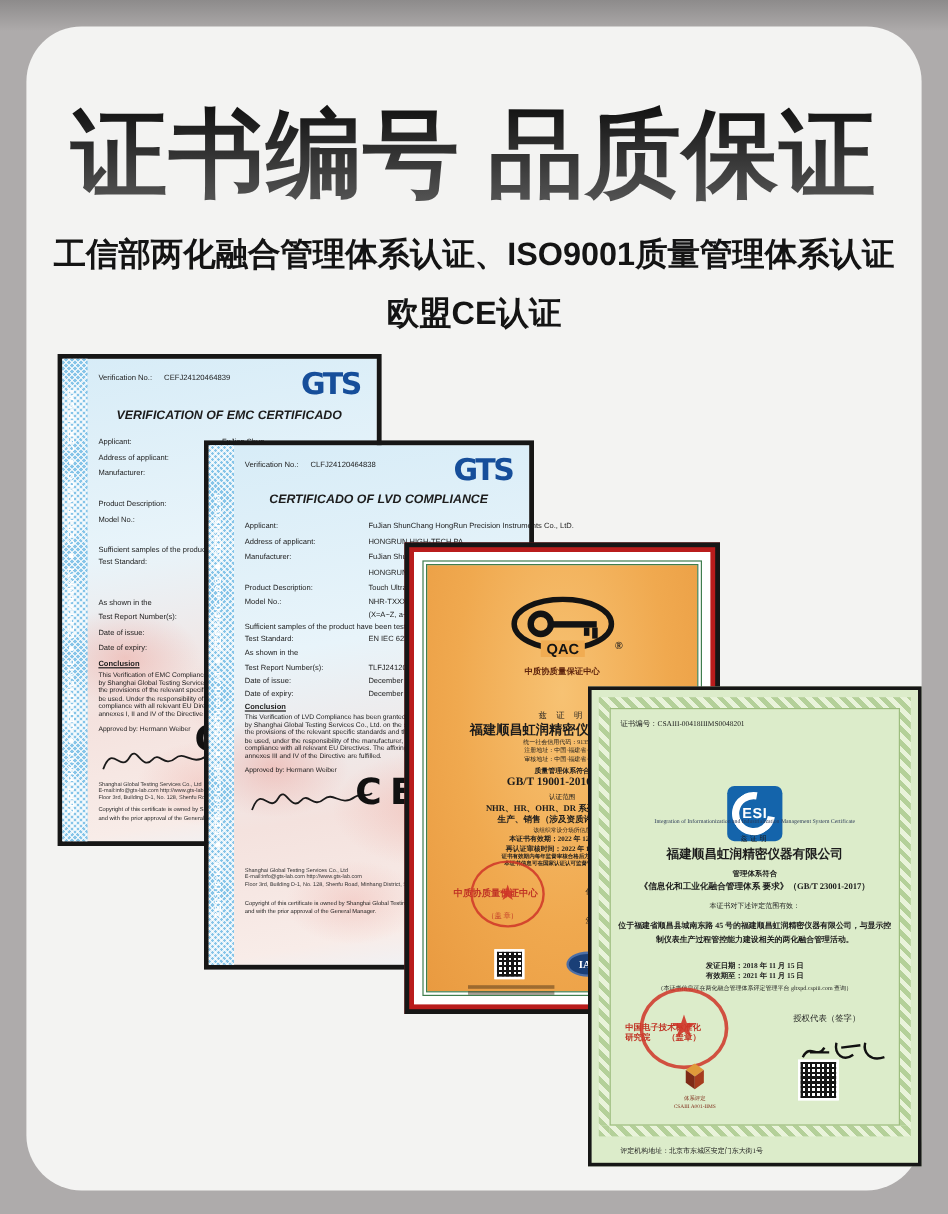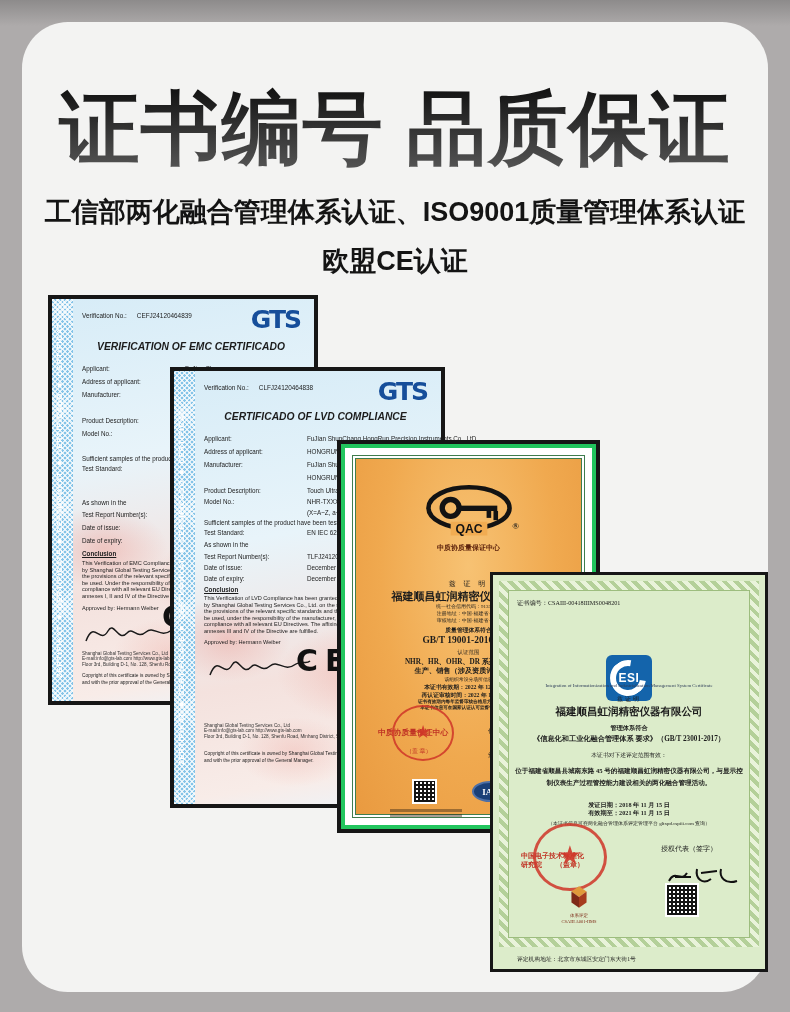--- a/index.html
+++ b/index.html
@@ -250,21 +250,21 @@
     <path d="M6 26 C 14 4, 20 30, 28 16 C 34 5, 38 28, 47 18 C 53 11, 57 25, 66 17 C 74 10, 80 24, 92 15 C 98 11, 102 16, 106 12" fill="none" stroke="#1a1a1a" stroke-width="1.5"></path>
   </svg>
   <div class="ce" style="left:122px;top:272px">CE</div>
   <div class="gfoot" style="top:352px">Shanghai Global Testing Services Co., Ltd
 E-mail:info@gts-lab.com   http://www.gts-lab.com
 Floor 3rd, Building D-1, No. 128, Shenfu Road, Minhang District, Shanghai, China.</div>
   <div class="gcopy" style="top:380px">Copyright of this certificate is owned by Shanghai Global Testing Servic
 and with the prior approval of the General Manager.</div>
 </div>
 
-<div class="cert" style="left:337px;top:440px;width:263px;height:393px;z-index:3;background:#22c55e;">
+<div class="cert" style="left:337px;top:452px;width:263px;height:393px;z-index:3;background:#b91c1c;">
   <div class="qac-inner">
     <div class="qac-green">
       <div class="qac-orange">
 
         <svg class="qac-logo" style="top:26px" width="92" height="52" viewBox="0 0 120 68">
           <ellipse cx="60" cy="30" rx="53" ry="27" fill="none" stroke="#131313" stroke-width="6"></ellipse>
           <circle cx="36" cy="30" r="11" fill="none" stroke="#131313" stroke-width="7"></circle>
           <rect x="47" y="27" width="50" height="7" fill="#131313"></rect>
           <rect x="83" y="34" width="6" height="9" fill="#131313"></rect>
           <rect x="92" y="34" width="6" height="12" fill="#131313"></rect>

